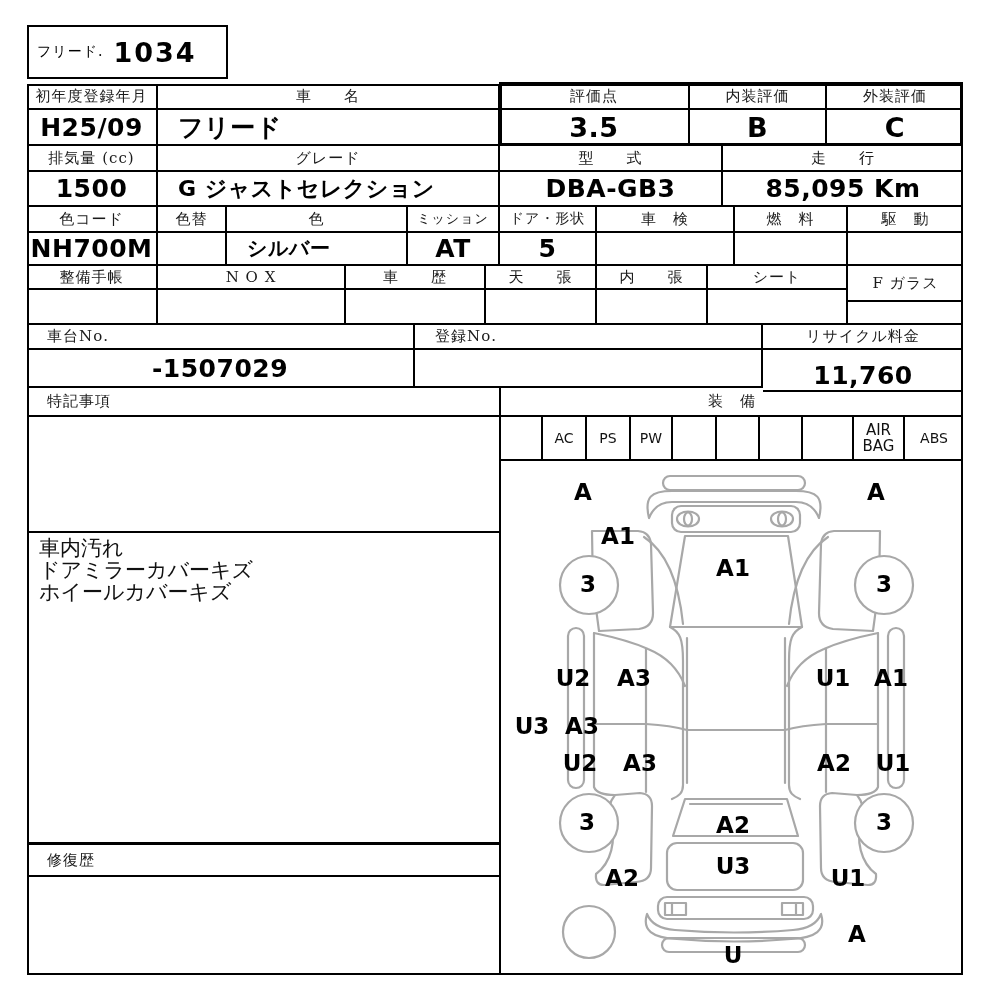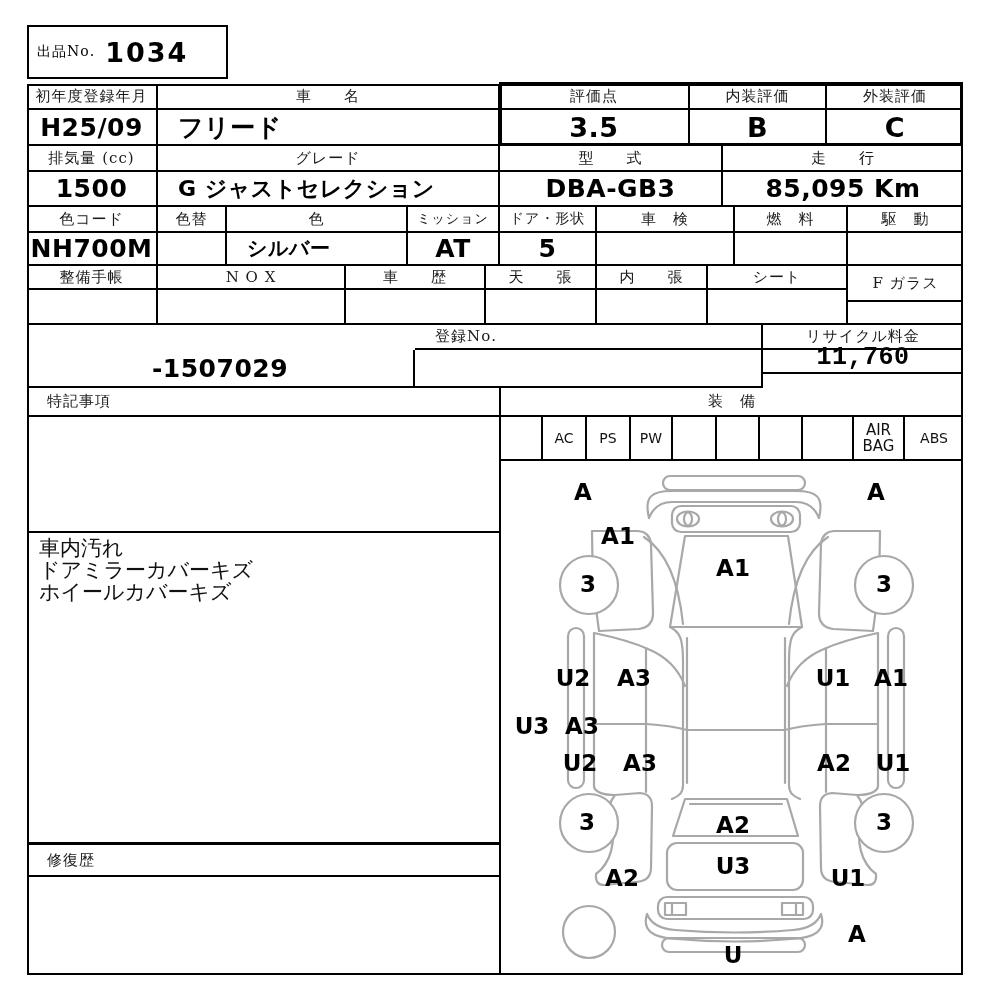--- a/index.html
+++ b/index.html
@@ -37,21 +37,21 @@
   #diagram svg{position:absolute;left:0;top:0;}
   .mark{position:absolute;transform:translate(-50%,-50%);font-weight:bold;font-size:23px;
         letter-spacing:0px;color:#000;white-space:nowrap;}
 </style>
 </head>
 <body>
 
 <div id="page">
 
   <div id="lot-box" class="abs">
-    <span class="lot-label">出品Nо.</span>
+    <span class="lot-label">フリード.</span>
     <span class="lot-number">1034</span>
   </div>
 
   <div id="sheet-outline" class="abs"></div>
 
   <div class="cell abs lbl" style="left:27px;top:84px;width:131px;height:26px;">初年度登録年月</div>
   <div class="cell abs lbl" style="left:158px;top:84px;width:342px;height:26px;">車　　名</div>
   <div class="cell abs lbl" style="left:500px;top:84px;width:190px;height:26px;">評価点</div>
   <div class="cell abs lbl" style="left:690px;top:84px;width:137px;height:26px;">内装評価</div>
   <div class="cell abs lbl noright" style="left:827px;top:84px;width:136px;height:26px;">外装評価</div>
@@ -100,25 +100,26 @@
   <div class="cell abs lbl noright" style="left:848px;top:266px;width:115px;height:36px;">F ガラス</div>
 
   <div class="cell abs val" style="left:27px;top:290px;width:131px;height:35px;"></div>
   <div class="cell abs val" style="left:158px;top:290px;width:188px;height:35px;"></div>
   <div class="cell abs val" style="left:346px;top:290px;width:140px;height:35px;"></div>
   <div class="cell abs val" style="left:486px;top:290px;width:111px;height:35px;"></div>
   <div class="cell abs val" style="left:597px;top:290px;width:111px;height:35px;"></div>
   <div class="cell abs val" style="left:708px;top:290px;width:140px;height:35px;"></div>
   <div class="cell abs val noright" style="left:848px;top:290px;width:115px;height:35px;"></div>
 
+  <div class="cell abs lbl left" style="left:27px;top:325px;width:388px;height:25px;">車台Nо.</div>
   <div class="cell abs lbl left" style="left:415px;top:325px;width:348px;height:25px;">登録Nо.</div>
   <div class="cell abs lbl noright" style="left:763px;top:325px;width:200px;height:25px;">リサイクル料金</div>
   <div class="cell abs val" style="left:27px;top:350px;width:388px;height:38px;">-1507029</div>
   <div class="cell abs val" style="left:415px;top:350px;width:348px;height:38px;"></div>
-  <div class="cell abs val noright" style="left:763px;top:342px;width:200px;height:32px;font-family:Liberation Mono, monospace;">11,760</div>
+  <div class="cell abs val noright" style="left:763px;top:360px;width:200px;height:32px;">11,760</div>
 
   <div class="cell abs lbl left" style="left:27px;top:388px;width:474px;height:29px;">特記事項</div>
   <div class="cell abs" style="left:27px;top:417px;width:474px;height:116px;"></div>
   <div id="remarks-box" class="cell abs" style="left:27px;top:533px;width:474px;height:312px;">
       <div class="remark-line">車内汚れ</div>
       <div class="remark-line">ドアミラーカバーキズ</div>
       <div class="remark-line">ホイールカバーキズ</div>
     </div>
   <div class="cell abs lbl left" style="left:27px;top:845px;width:474px;height:32px;">修復歴</div>
   <div class="cell abs nobottom val" style="left:27px;top:877px;width:474px;height:98px;"></div>

